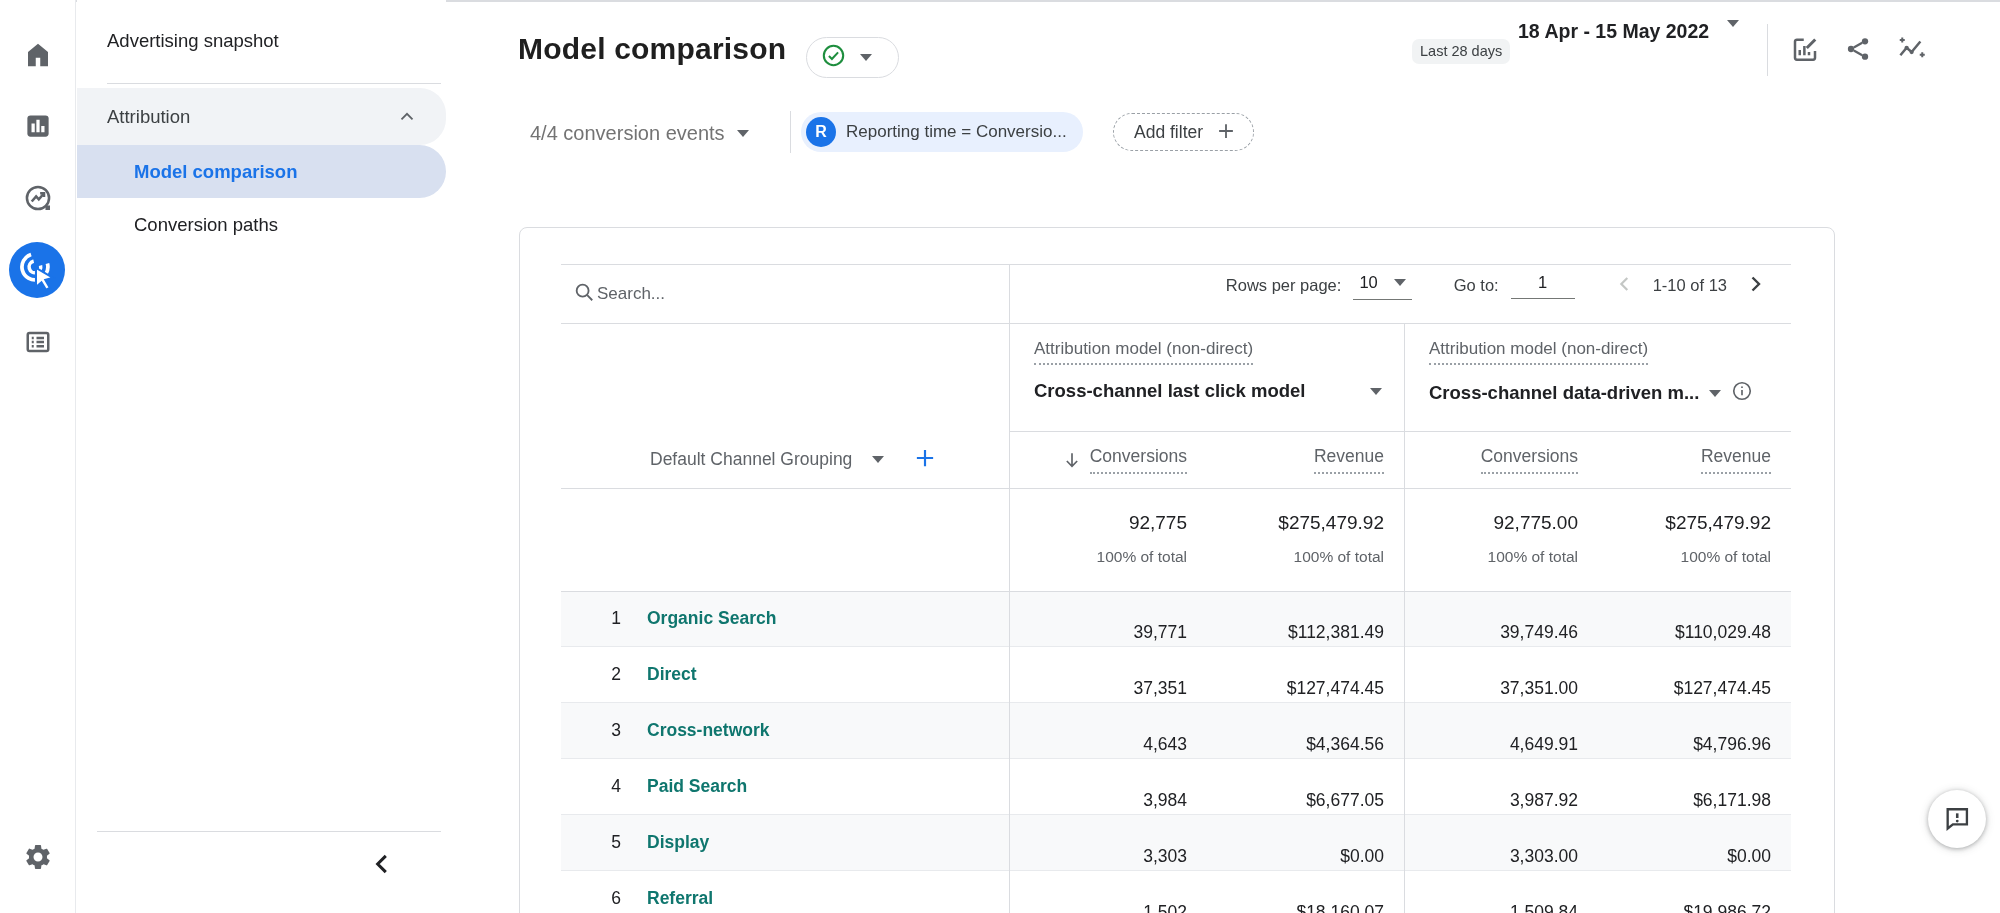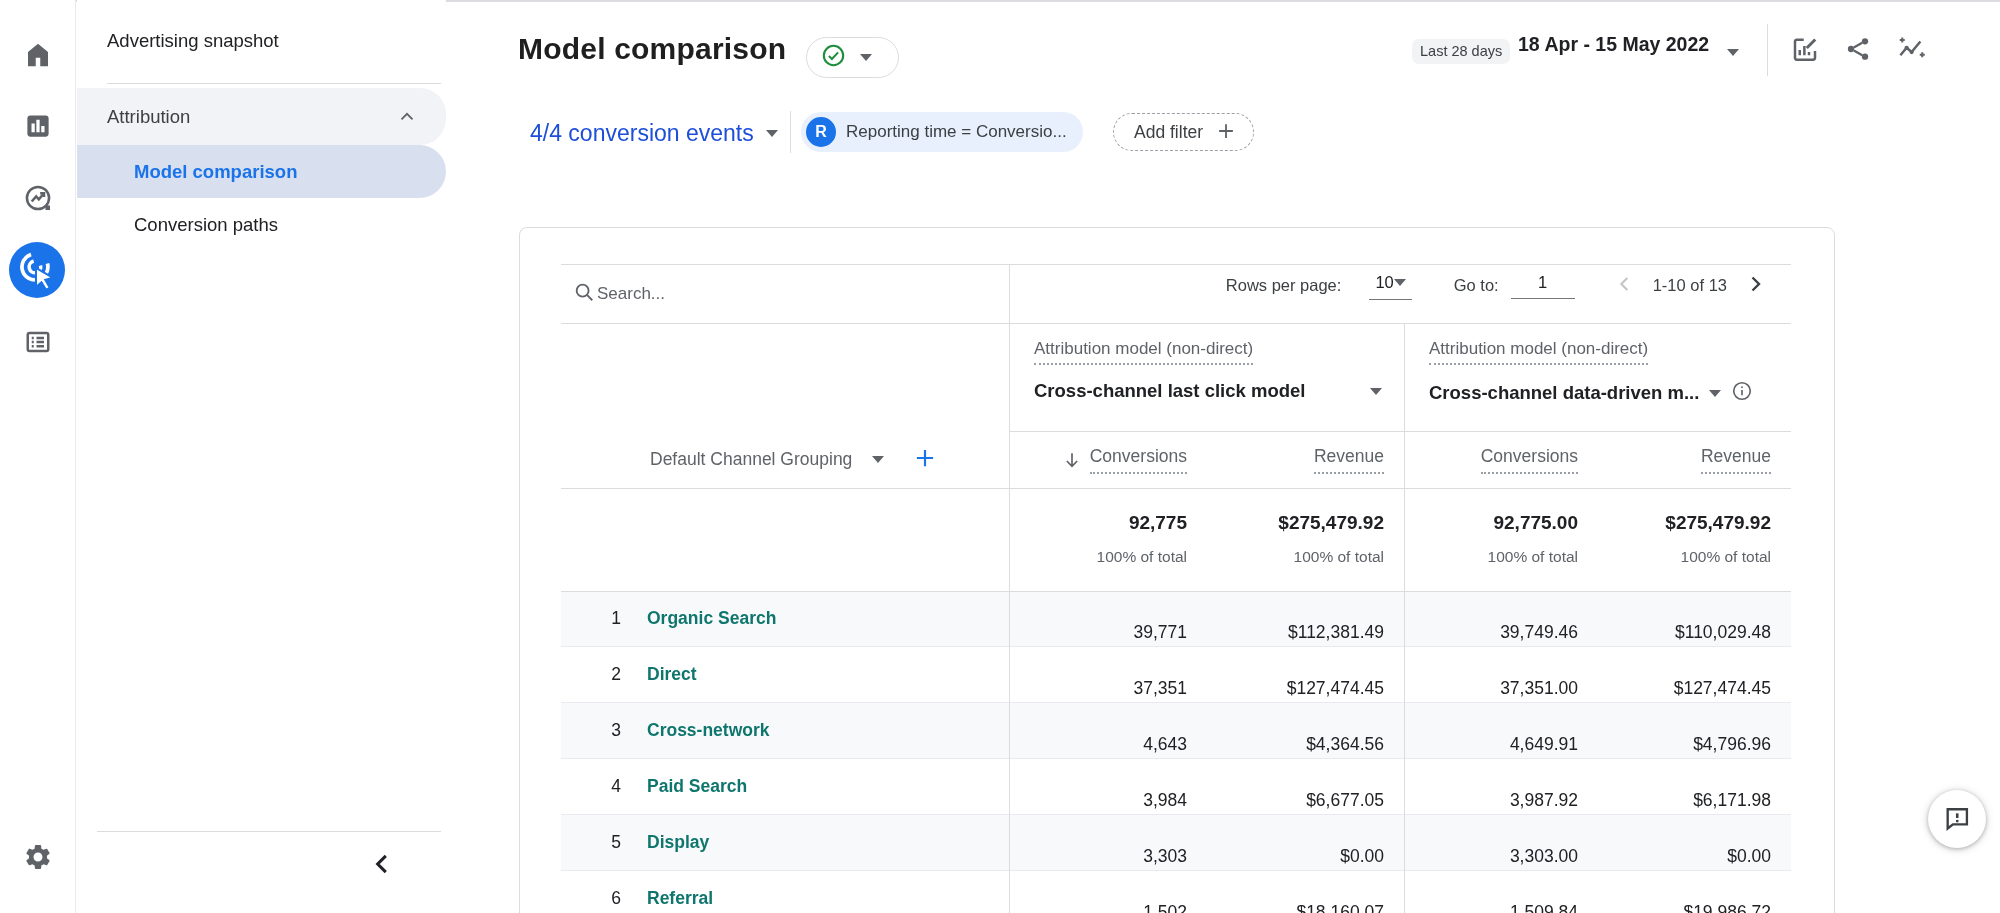--- a/index.html
+++ b/index.html
@@ -29,31 +29,31 @@
   .nav-item.selected .lbl { color:#1a73e8; font-weight:700; }
   .collapse-btn { position:absolute; left:288px; top:848px; width:34px; height:34px; background:none;
                   border:none; cursor:pointer; display:flex; align-items:center; justify-content:center; }
 
   
   .page-title { position:absolute; left:518px; top:32px; font-size:30px; color:#1f1f1f; letter-spacing:.2px; }
   .status-pill { position:absolute; left:806px; top:37px; width:93px; height:41px; border:1px solid #dadce0;
                  border-radius:21px; background:#fff; display:flex; align-items:center; cursor:pointer; padding:0 14px; gap:14px;}
   .date-label { position:absolute; left:1412px; top:39px; height:25px; line-height:25px; padding:0 8px;
                 background:#f1f3f4; font-size:14.5px; color:#3c4043; border-radius:7px; }
-  .date-range { position:absolute; left:1518px; top:26px; height:30px; display:flex; align-items:flex-end;
+  .date-range { position:absolute; left:1518px; top:20px; height:30px; display:flex; align-items:flex-start;
                 gap:18px; cursor:pointer; }
   .date-range .txt { font-size:19.5px; font-weight:700; color:#202124; }
   .v-divider { position:absolute; width:1px; background:#dadce0; }
   .hdr-icon { position:absolute; width:32px; height:32px; top:34px; background:none; border:none;
               cursor:pointer; display:flex; align-items:center; justify-content:center; }
 
   
   .events-sel { position:absolute; left:530px; top:118px; height:30px; display:flex; align-items:center;
                 gap:12px; cursor:pointer; }
-  .events-sel .txt { font-size:23px; color:#1d4ed8; }
+  .events-sel .txt { font-size:20px; color:#737373; }
   .filter-chip { position:absolute; left:801px; top:112px; height:40px; border-radius:20px; background:#e8f0fe;
                  display:flex; align-items:center; padding:0 16px 0 5px; gap:10px; cursor:pointer; }
   .chip-badge { width:30px; height:30px; border-radius:50%; background:#1a73e8; color:#fff; font-size:16px;
                 font-weight:700; display:flex; align-items:center; justify-content:center; }
   .filter-chip .txt { font-size:17px; color:#3c4043; }
   .add-filter { position:absolute; left:1113px; top:113px; height:38px; border:1.5px dashed #9aa0a6;
                 border-radius:19px; background:#fff; display:flex; align-items:center; padding:0 16px 0 20px;
                 gap:12px; cursor:pointer; }
   .add-filter .txt { font-size:17.5px; color:#3c4043; }
 
@@ -63,22 +63,22 @@
   .hl { position:absolute; height:1px; background:#dadce0; z-index:3; }
   .vl { position:absolute; width:1px; background:#dadce0; z-index:3; }
 
   .search-cell { position:absolute; left:41px; top:36px; width:448px; height:59px; display:flex;
                  align-items:center; padding-left:12px; gap:2px; }
   .search-cell input { border:none; outline:none; font-size:17px; color:#202124; width:300px;
                        font-family:"Liberation Sans", sans-serif; }
   .search-cell input::placeholder { color:#5f6368; }
   .pager { position:absolute; left:489px; top:28px; width:782px; height:59px; display:flex;
            align-items:center; justify-content:flex-end; padding-right:22px; font-size:16.5px; color:#3c4043; }
-  .rpp { display:flex; align-items:center; border-bottom:1px solid #747775;
-         padding:2px 6px 7px 6px; margin-left:28px; cursor:pointer; }
+  .rpp { display:flex; align-items:center; gap:16px; border-bottom:1px solid #747775;
+         padding:2px 6px 7px 6px; margin-left:12px; cursor:pointer; }
   .goto-input { width:64px; border:none; border-bottom:1px solid #747775; outline:none; text-align:center;
                 font-size:16.5px; color:#202124; padding-bottom:6px; margin-left:12px;
                 font-family:"Liberation Sans", sans-serif; }
   .pg-btn { background:none; border:none; cursor:pointer; width:28px; height:28px; display:flex;
             align-items:center; justify-content:center; }
   .ml42 { margin-left:42px; } .ml36 { margin-left:36px; } .mlr14 { margin:0 14px; }
 
   .model-cell { position:absolute; top:95px; height:108px; padding:16px 0 0 25px; }
   .model-label { display:inline-block; font-size:17px; color:#5f6368; padding-bottom:4px;
                  border-bottom:2px dotted #9aa0a6; cursor:default; }
@@ -86,21 +86,21 @@
   .model-name { font-size:18.5px; font-weight:700; color:#202124; }
 
   .dim-header { position:absolute; left:41px; top:203px; width:448px; height:57px; display:flex;
                 align-items:center; padding-left:89px; }
   .dim-header .txt { font-size:17.5px; color:#5f6368; cursor:pointer; }
   .metric-h { position:absolute; top:203px; height:57px; display:flex; align-items:center;
               justify-content:flex-end; padding-right:20px; }
   .metric-h .txt { font-size:17.5px; color:#5f6368; padding-bottom:5px; border-bottom:2px dotted #9aa0a6;
                    cursor:pointer; }
   .tot { position:absolute; top:260px; height:103px; text-align:right; padding:24px 20px 0 0; }
-  .tot .v { font-size:19px; font-weight:700; color:#202124; }
+  .tot .v { font-size:19px; font-weight:400; color:#202124; }
   .tot .p { margin-top:14px; font-size:15.5px; color:#5f6368; }
 
   .trow { position:absolute; left:41px; width:1230px; height:56px; display:grid;
           grid-template-columns:448px 198px 197px 194px 193px; align-items:center;
           border-bottom:1px solid #e8eaed; }
   .trow.odd { background:#f8f9fa; }
   .c-ch { display:flex; align-items:center; padding-left:42px; gap:26px; font-size:17.5px; }
   .c-ch .num { width:18px; text-align:right; color:#202124; }
   .c-ch .name { color:#0f766e; font-weight:700; }
   .c-num { text-align:right; padding-right:20px; font-size:17.5px; color:#202124;margin-top:27px; }

